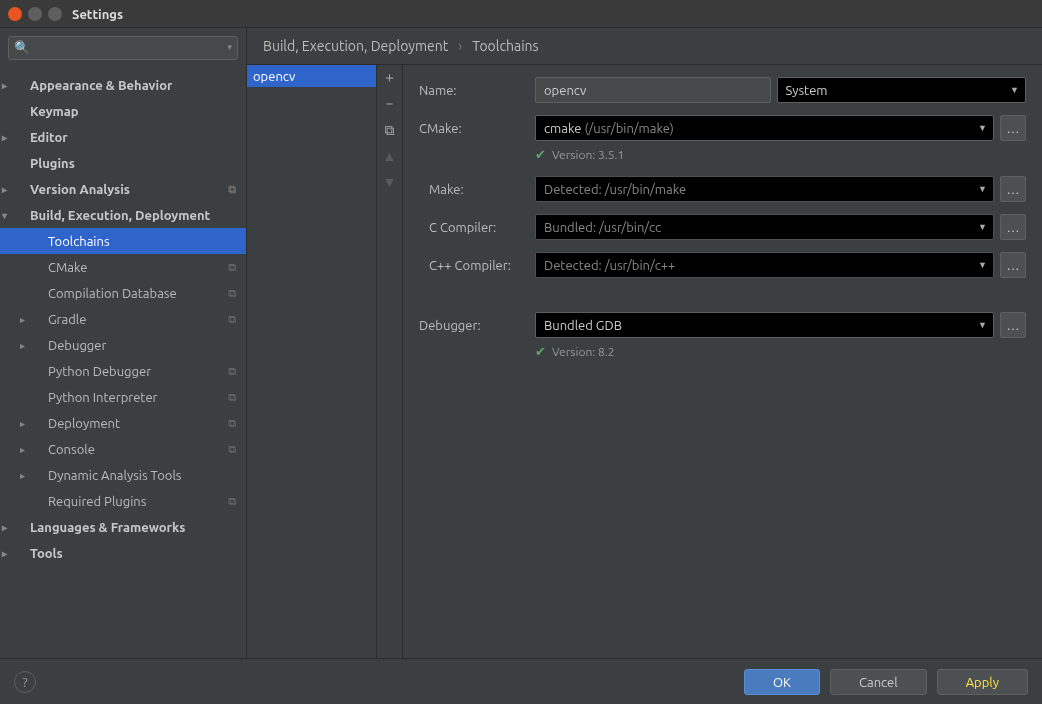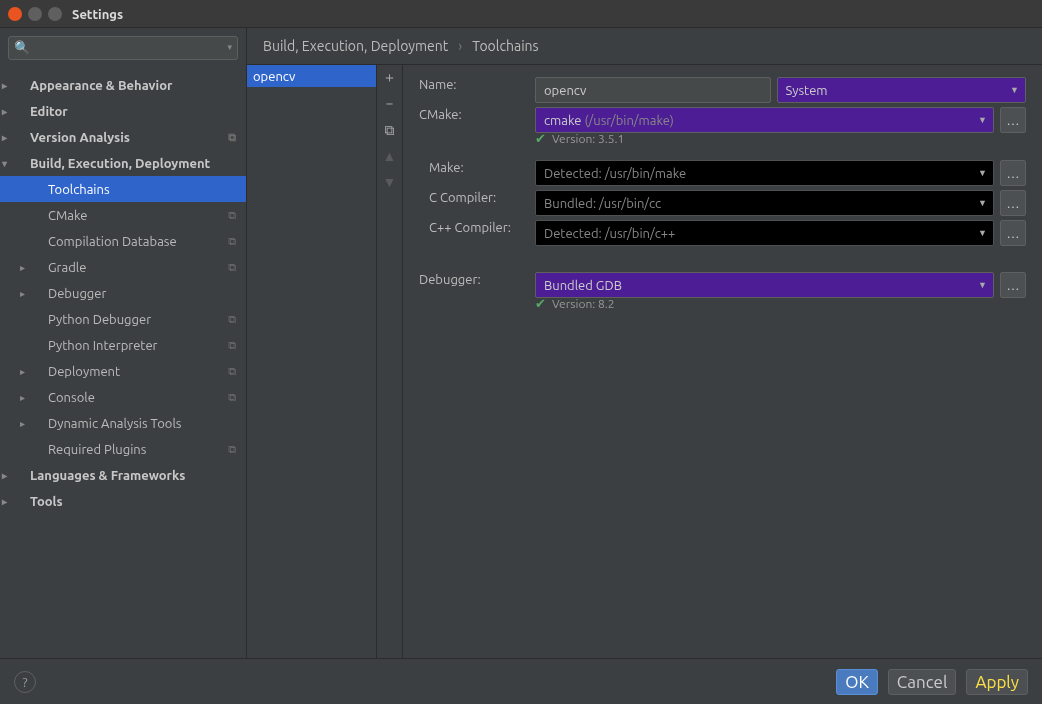--- a/index.html
+++ b/index.html
@@ -47,42 +47,42 @@
   .tclist-wrap { width: 156px; border-right: 1px solid #2b2b2b; display: flex; }
   .tclist { flex: 1; background: #3c3f41; }
   .tcitem { height: 22px; display: flex; align-items:center; padding: 0 6px; color: #fff; }
   .tcitem.selected { background: #2f65ca; }
   .tctoolbar { width: 26px; background: #3c3f41; display: flex; flex-direction: column; align-items: center; padding-top: 4px; gap: 8px; border-left: 1px solid #2b2b2b;}
   .tctoolbar .tbtn { width: 18px; height: 18px; display:flex; align-items:center; justify-content:center; color:#aaa; font-size:14px; cursor:default;}
   .tctoolbar .tbtn.disabled { color: #5a5a5a; }
 
   
   .form { flex: 1; padding: 12px 16px; }
-  .row { display: flex; margin-bottom: 4px; }
+  .row { display: flex; align-items: center; margin-bottom: 12px; }
   .row .label { width: 116px; color: #bbbbbb; }
   .row .label.indent { padding-left: 10px; }
   .row .field { flex: 1; display:flex; align-items:center; gap:6px;}
   .textinput { flex:1; height: 26px; background: #45494a; border: 1px solid #5e6060; border-radius: 2px; padding: 0 8px; color: #ccc; font-size: 13px; }
-  .combo { position:relative; flex:1; height:26px; background:#4c1d95; border:1px solid #5e6060; border-radius:2px; display:flex; align-items:center; padding:0 22px 0 8px; color:#ccc;}
+  .combo { position:relative; flex:1; height:26px; background:#000000; border:1px solid #5e6060; border-radius:2px; display:flex; align-items:center; padding:0 22px 0 8px; color:#ccc;}
   .combo.disabled { background:#000000; color:#888; border-color:#4e5152;}
   .combo .carrow { position:absolute; right:6px; color:#aaa; font-size:9px; }
   .combo .muted { color:#888; }
   .browse { width:26px; height:26px; background:#4c5052; border:1px solid #5e6060; border-radius:2px; display:flex; align-items:center; justify-content:center; color:#ccc; font-size:13px;}
   .sidecombo { width:126px; }
   
   .version { display:flex; align-items:center; gap:6px; margin:-6px 0 14px 116px; font-size:12px; color:#999;}
   .check { color:#59a869; font-size:13px; }
   
   .spacer-lg { height: 22px; }
 
   
   .footer { height: 46px; border-top: 1px solid #2b2b2b; display:flex; align-items:center; padding: 0 14px; gap:10px; }
   .help { width:22px; height:22px; border:1px solid #5e6060; border-radius:50%; display:flex; align-items:center; justify-content:center; color:#999; font-size:13px;}
   .footer .spacer { flex:1; }
-  .btn { height:26px; padding:0 8px; border:1px solid #5e6060; background:#4c5052; color:#ccc; border-radius:3px; font-size:17px; display:flex; align-items:center;}
+  .btn { height:26px; padding:0 28px; border:1px solid #5e6060; background:#4c5052; color:#ccc; border-radius:3px; font-size:13px; display:flex; align-items:center;}
   .btn.primary { background:#365880; border-color:#4a708b; color:#fff; }
   .btn.primary.highlight { background:#4a7bbf; border-color:#5a8fd6;}
   .btn.disabled { color:#fde047; }
 </style>
 </head>
 <body>
 
 <div class="titlebar">
   <div class="winbtns">
     <div class="winbtn close"></div>
@@ -99,22 +99,28 @@
       <span class="mag">🔍</span>
       <input type="text" placeholder="" style="">
       <span class="chev">▾</span>
     </div>
     <div class="tree">
       <div class="tree-item l1 top">
           <span class="arrow">▸</span>
           <span>Appearance &amp; Behavior</span>
         </div>
       <div class="tree-item l1 top">
+          <span>Keymap</span>
+        </div>
+      <div class="tree-item l1 top">
           <span class="arrow">▸</span>
           <span>Editor</span>
+        </div>
+      <div class="tree-item l1 top">
+          <span>Plugins</span>
         </div>
       <div class="tree-item l1 top">
           <span class="arrow">▸</span>
           <span>Version Analysis</span>
           <span class="cfgicon">⧉</span>
         </div>
       <div class="tree-item l1 top">
           <span class="arrow">▾</span>
           <span>Build, Execution, Deployment</span>
         </div>

